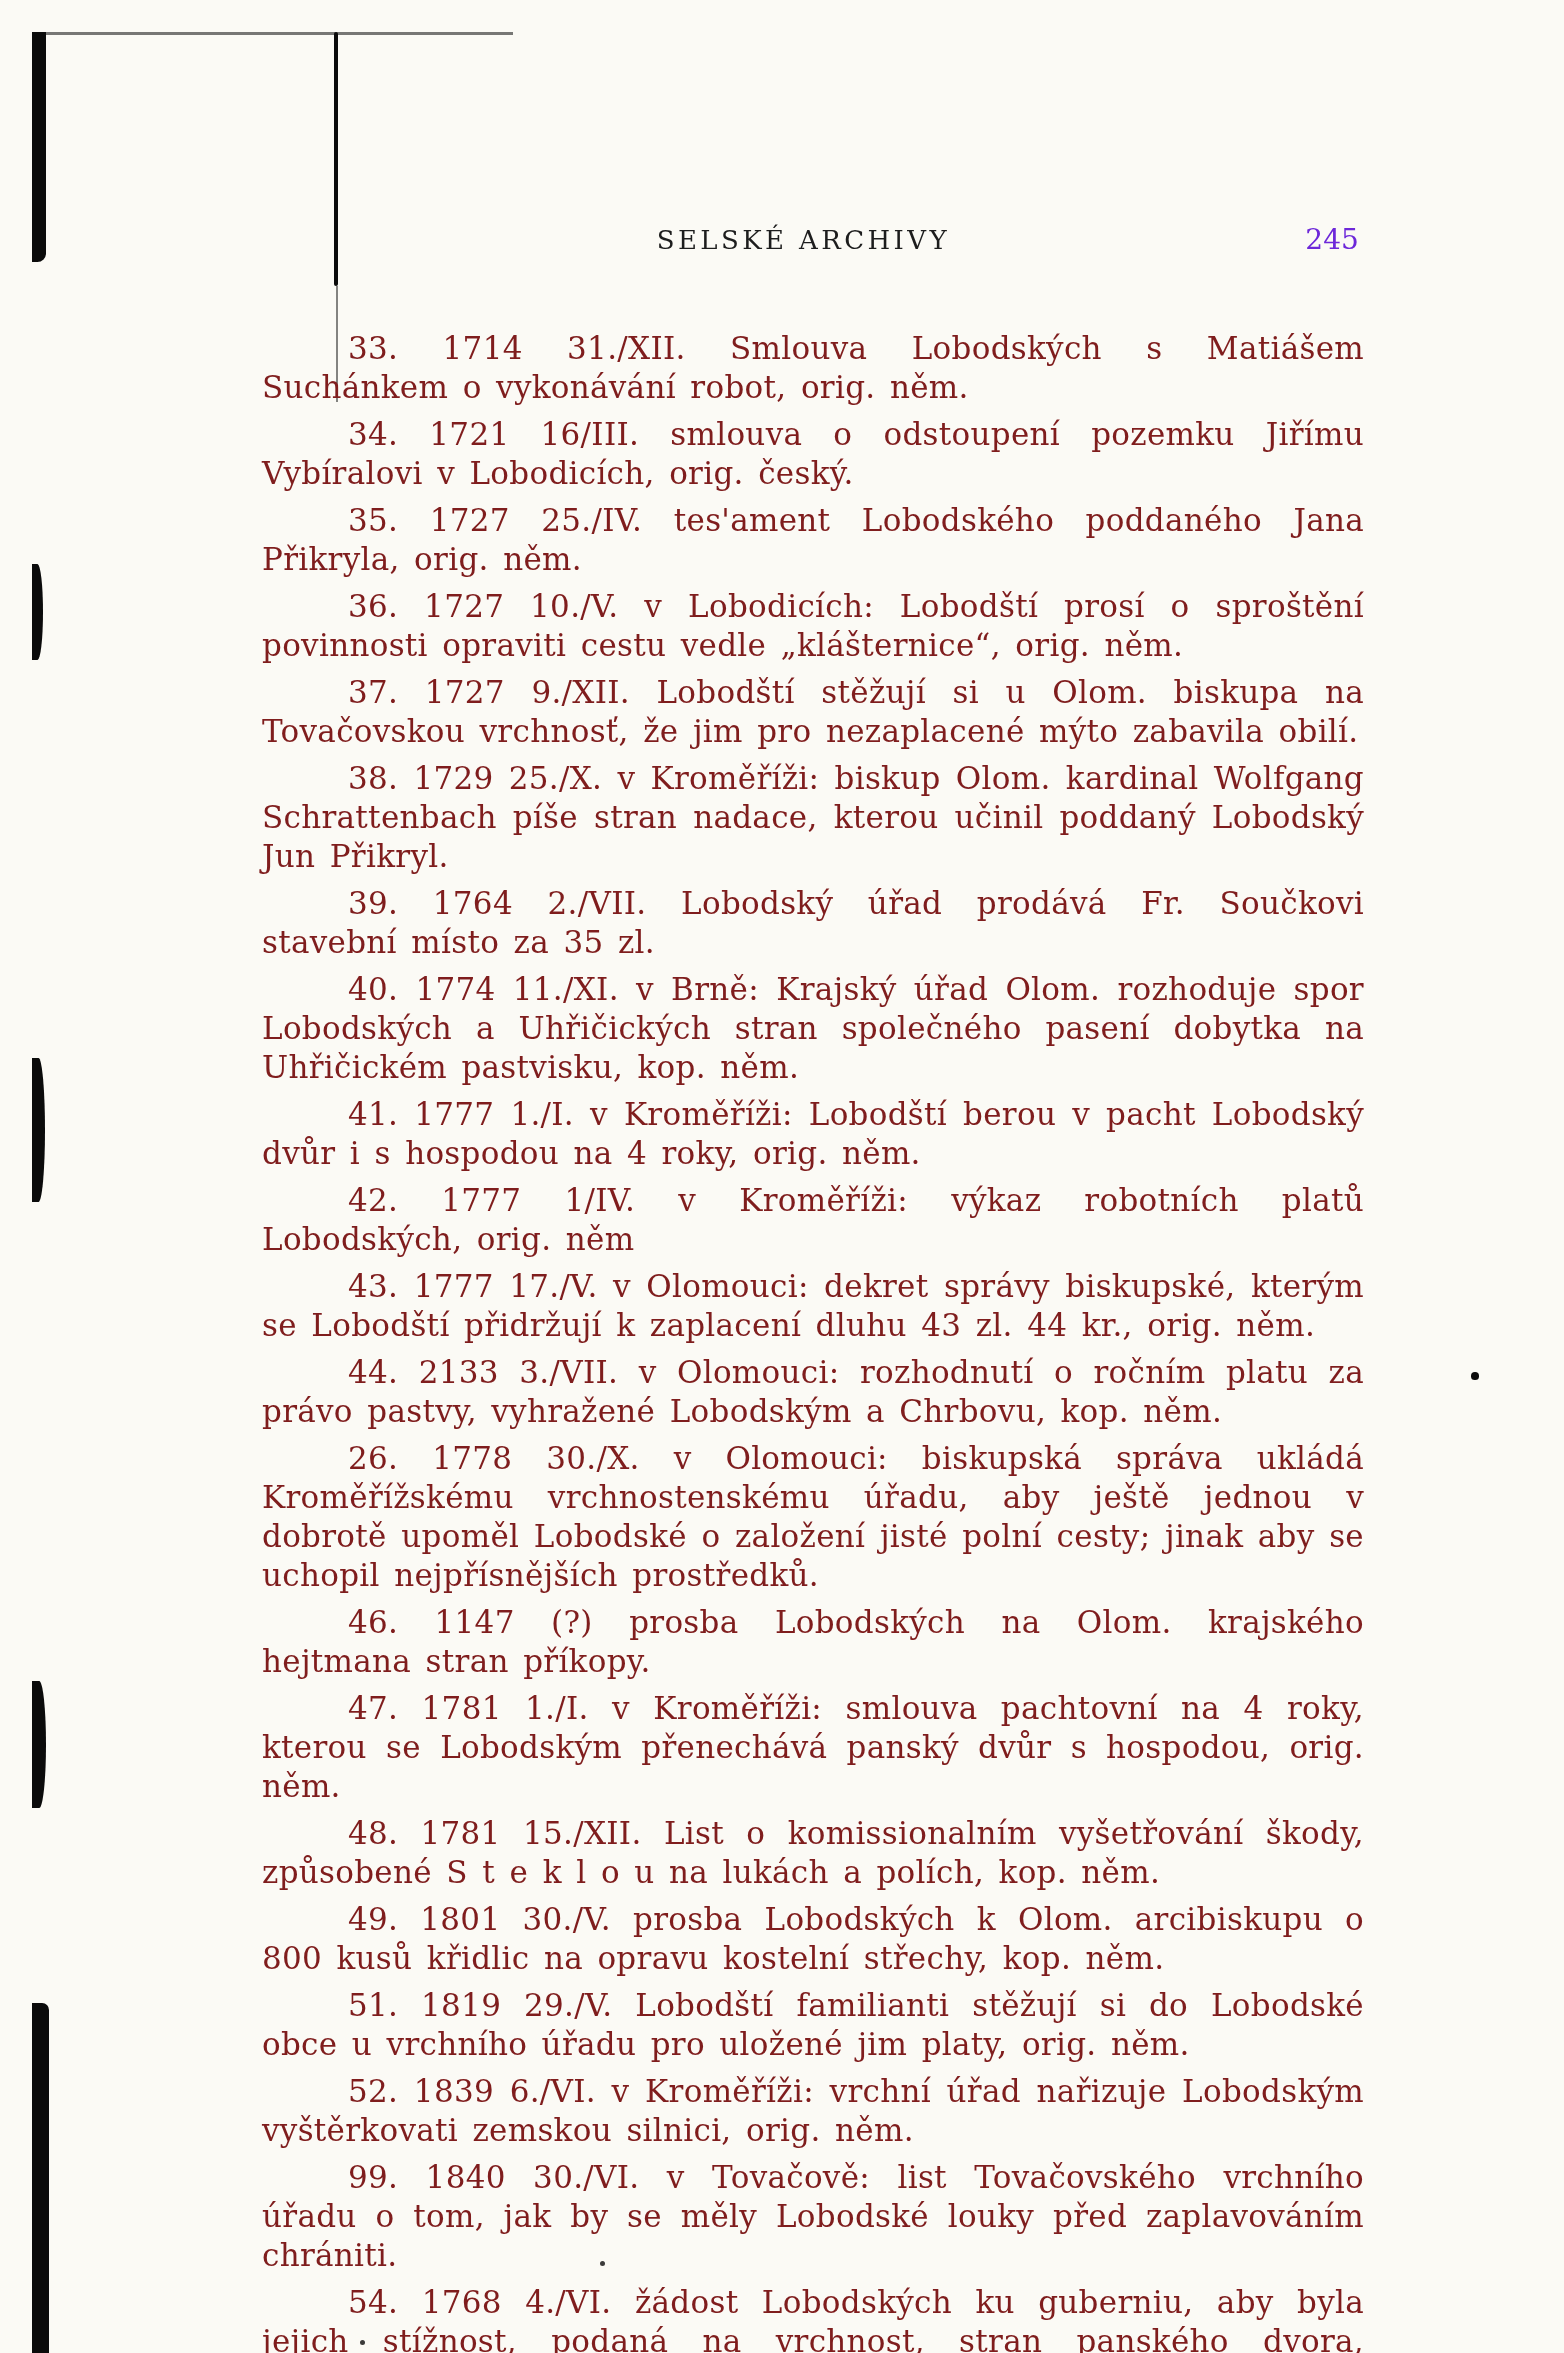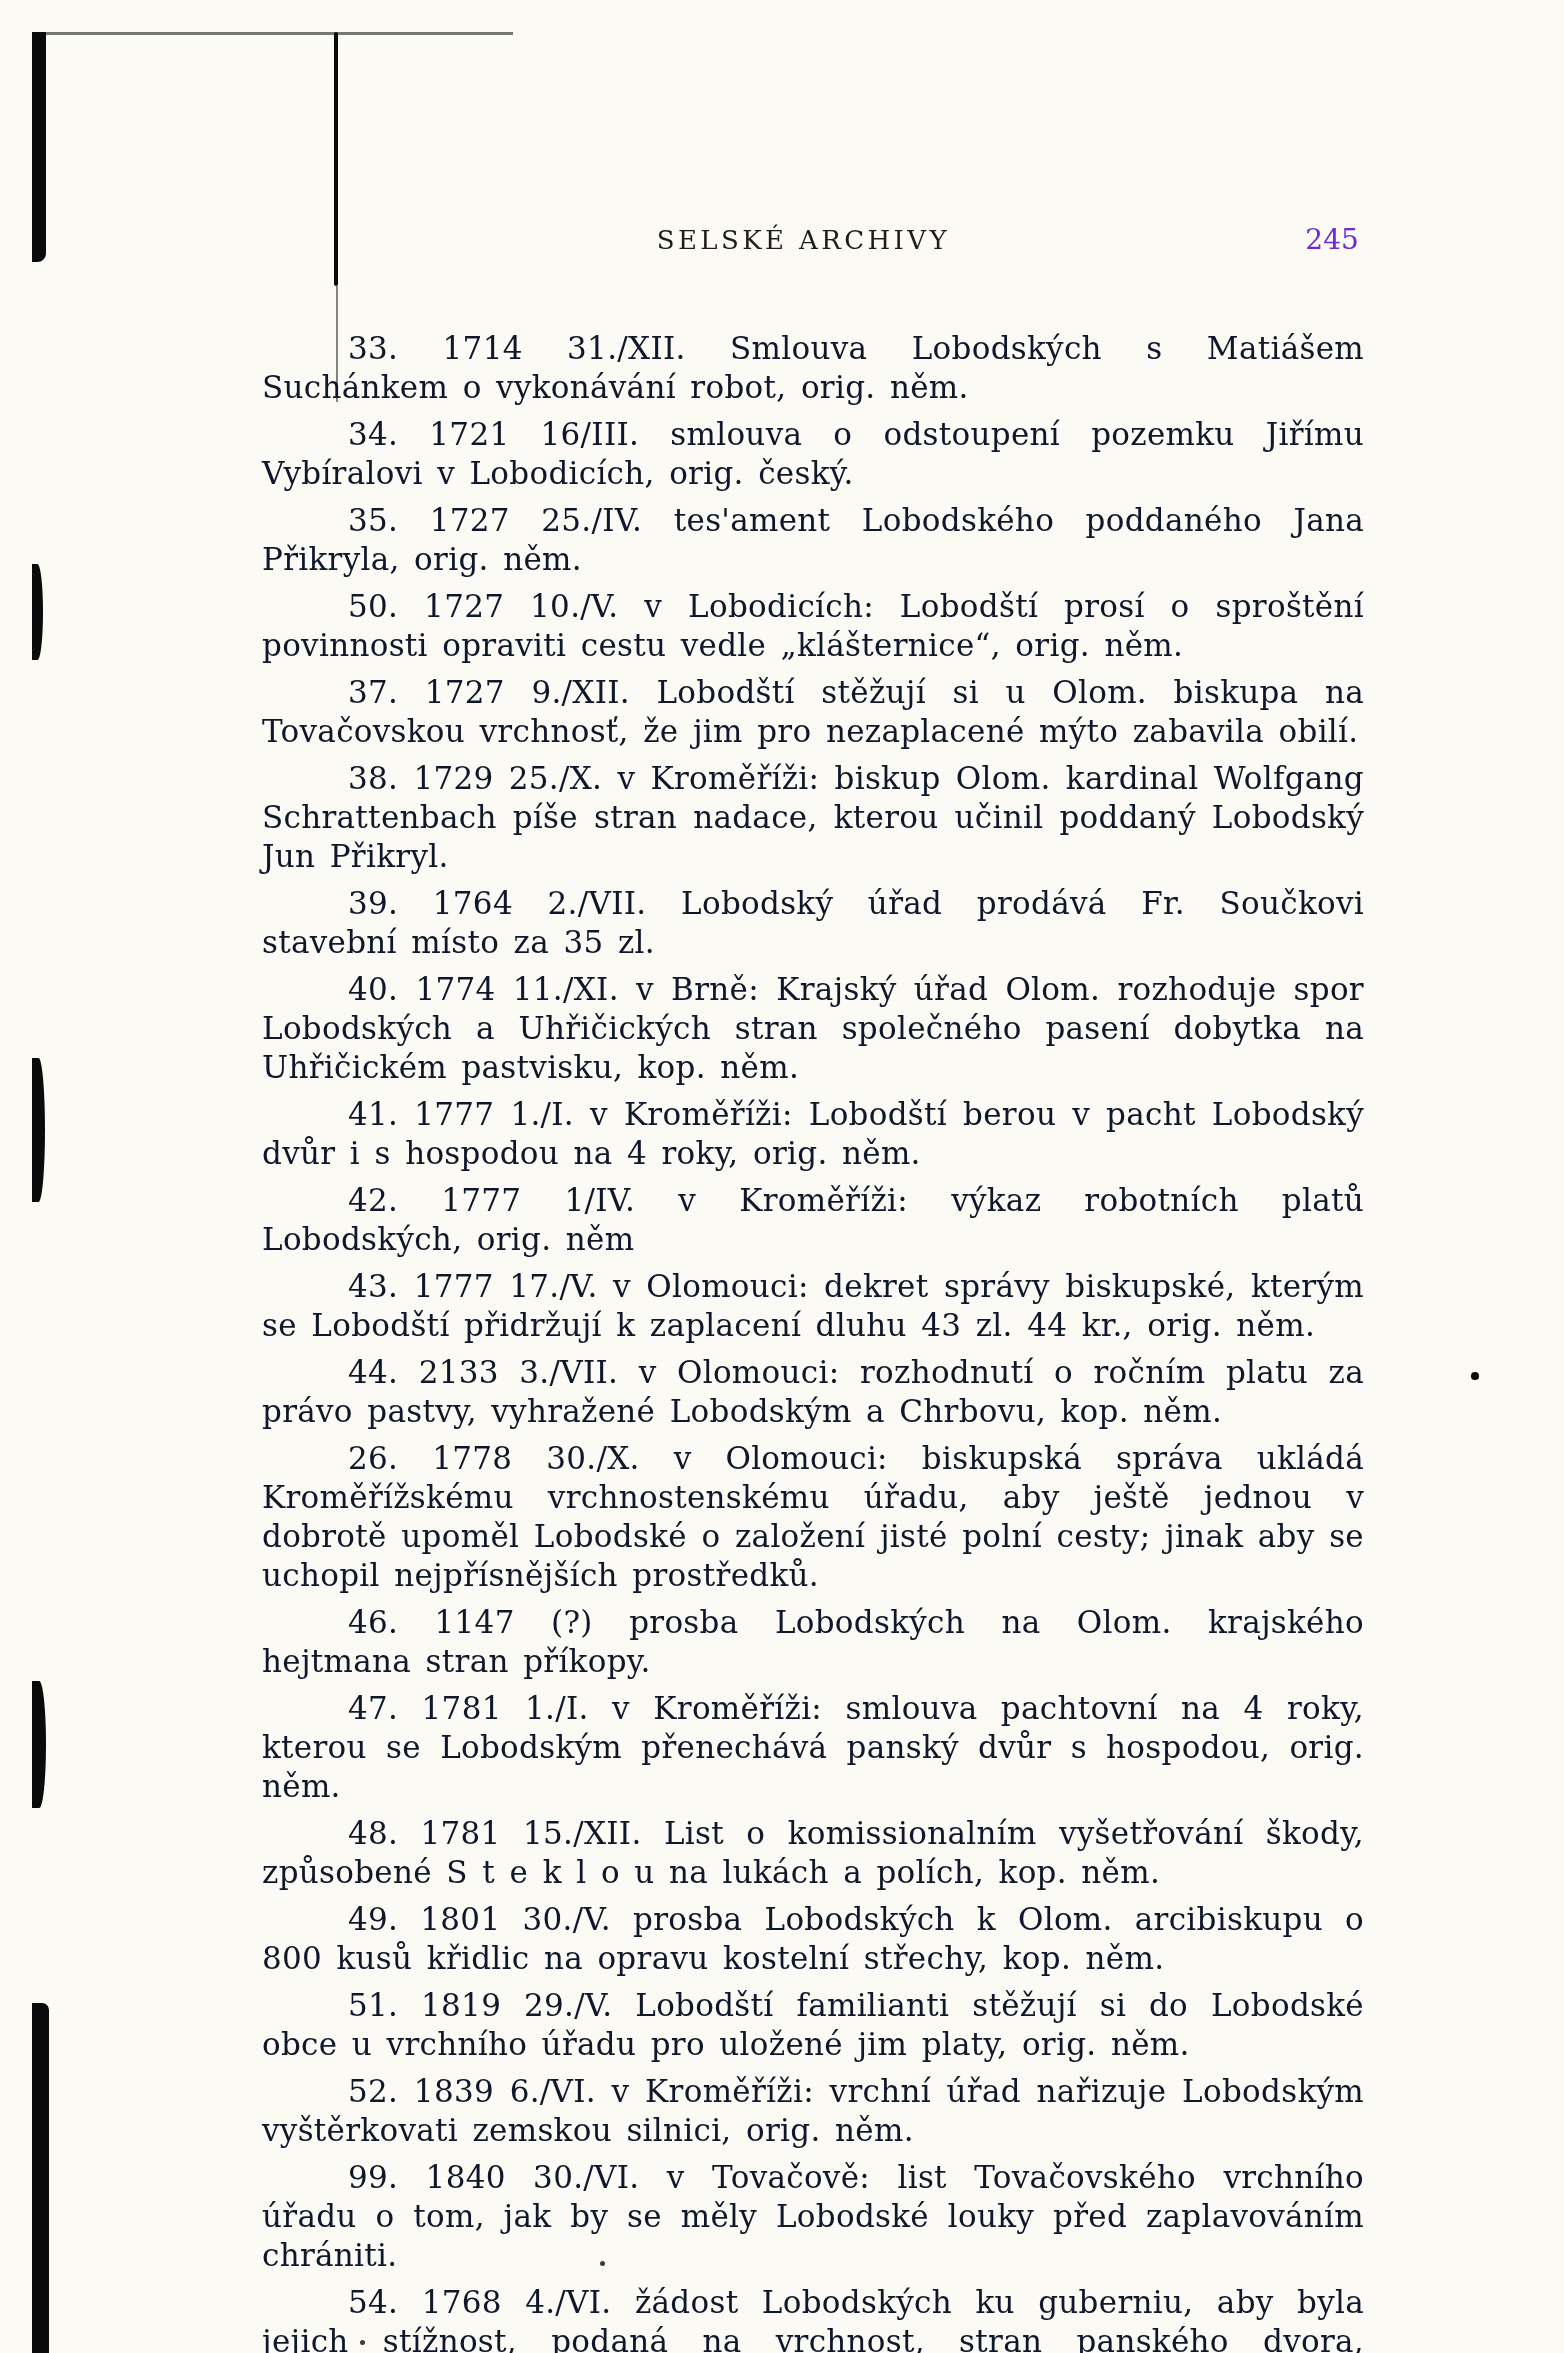--- a/index.html
+++ b/index.html
@@ -59,21 +59,21 @@
     left: 222px;
     width: 1118px;
   }
   p.entry {
     font-size: 31px;
     line-height: 39px;
     text-align: justify;
     text-indent: 86px;
     word-spacing: 4.3px;
     letter-spacing: 0.3px;
-    color: #0f172a;
+    color: #7f1d1d;
     hyphens: auto;
   }
 </style>
 </head>
 <body>
 
 <div class="page">
 
   <div class="artifact a-topedge"></div>
   <div class="artifact a-topleft"></div>
@@ -89,21 +89,21 @@
 
   <div class="header-row">
     <span class="title">SELSKÉ ARCHIVY</span>
     <span class="page-number">245</span>
   </div>
 
   <div class="content">
     <p class="entry">33. 1714 31./XII. Smlouva Lobodských s Matiášem Suchánkem o vykonávání robot, orig. něm.</p>
     <p class="entry">34. 1721 16/III. smlouva o odstoupení pozemku Jiřímu Vybíralovi v Lobodicích, orig. český.</p>
     <p class="entry">35. 1727 25./IV. tes'ament Lobodského poddaného Jana Přikryla, orig. něm.</p>
-    <p class="entry">50. 1727 10./V. v Lobodicích: Lobodští prosí o sproštění povinnosti opraviti cestu vedle „klášternice“, orig. něm.</p>
+    <p class="entry">36. 1727 10./V. v Lobodicích: Lobodští prosí o sproštění povinnosti opraviti cestu vedle „klášternice“, orig. něm.</p>
     <p class="entry">37. 1727 9./XII. Lobodští stěžují si u Olom. biskupa na Tovačovskou vrchnosť, že jim pro nezaplacené mýto zabavila obilí.</p>
     <p class="entry">38. 1729 25./X. v Kroměříži: biskup Olom. kardinal Wolfgang Schrattenbach píše stran nadace, kterou učinil poddaný Lobodský Jun Přikryl.</p>
     <p class="entry">39. 1764 2./VII. Lobodský úřad prodává Fr. Součkovi stavební místo za 35 zl.</p>
     <p class="entry">40. 1774 11./XI. v Brně: Krajský úřad Olom. rozhoduje spor Lobodských a Uhřičických stran společného pasení dobytka na Uhřičickém pastvisku, kop. něm.</p>
     <p class="entry">41. 1777 1./I. v Kroměříži: Lobodští berou v pacht Lobodský dvůr i s hospodou na 4 roky, orig. něm.</p>
     <p class="entry">42. 1777 1/IV. v Kroměříži: výkaz robotních platů Lobodských, orig. něm</p>
     <p class="entry">43. 1777 17./V. v Olomouci: dekret správy biskupské, kterým se Lobodští přidržují k zaplacení dluhu 43 zl. 44 kr., orig. něm.</p>
     <p class="entry">44. 2133 3./VII. v Olomouci: rozhodnutí o ročním platu za právo pastvy, vyhražené Lobodským a Chrbovu, kop. něm.</p>
     <p class="entry">26. 1778 30./X. v Olomouci: biskupská správa ukládá Kroměřížskému vrchnostenskému úřadu, aby ještě jednou v dobrotě upoměl Lobodské o založení jisté polní cesty; jinak aby se uchopil nejpřísnějších prostředků.</p>
     <p class="entry">46. 1147 (?) prosba Lobodských na Olom. krajského hejtmana stran příkopy.</p>

